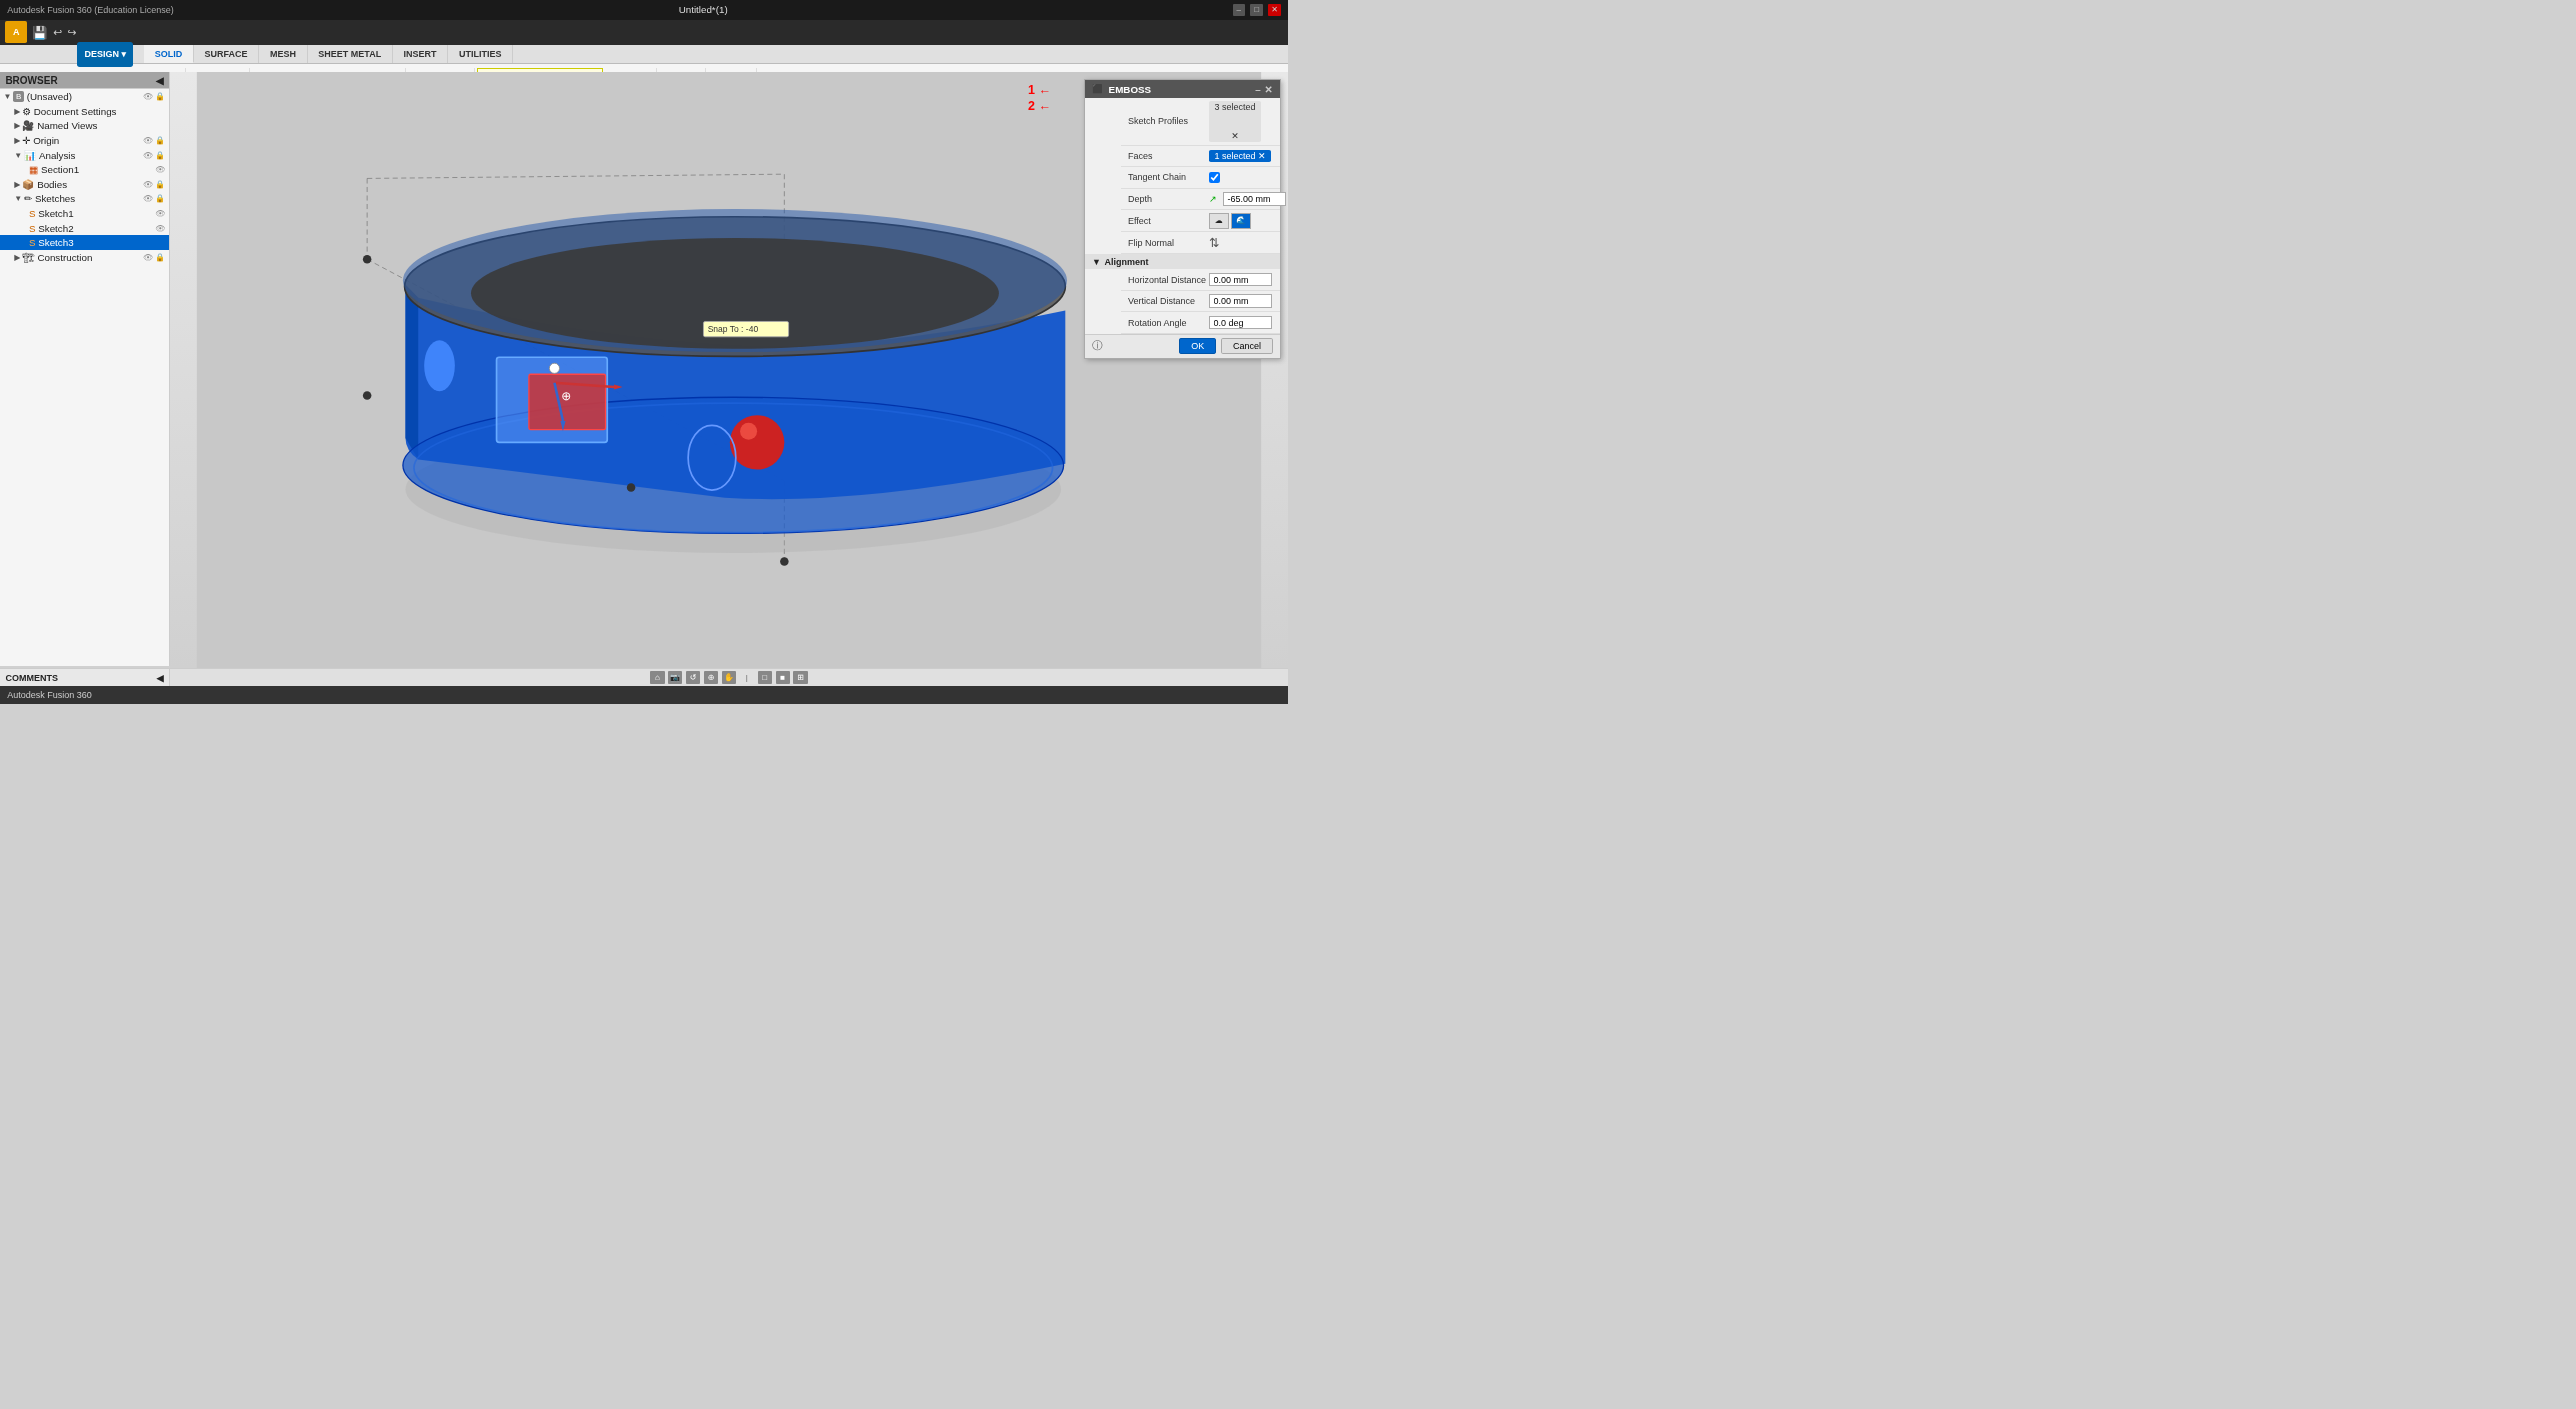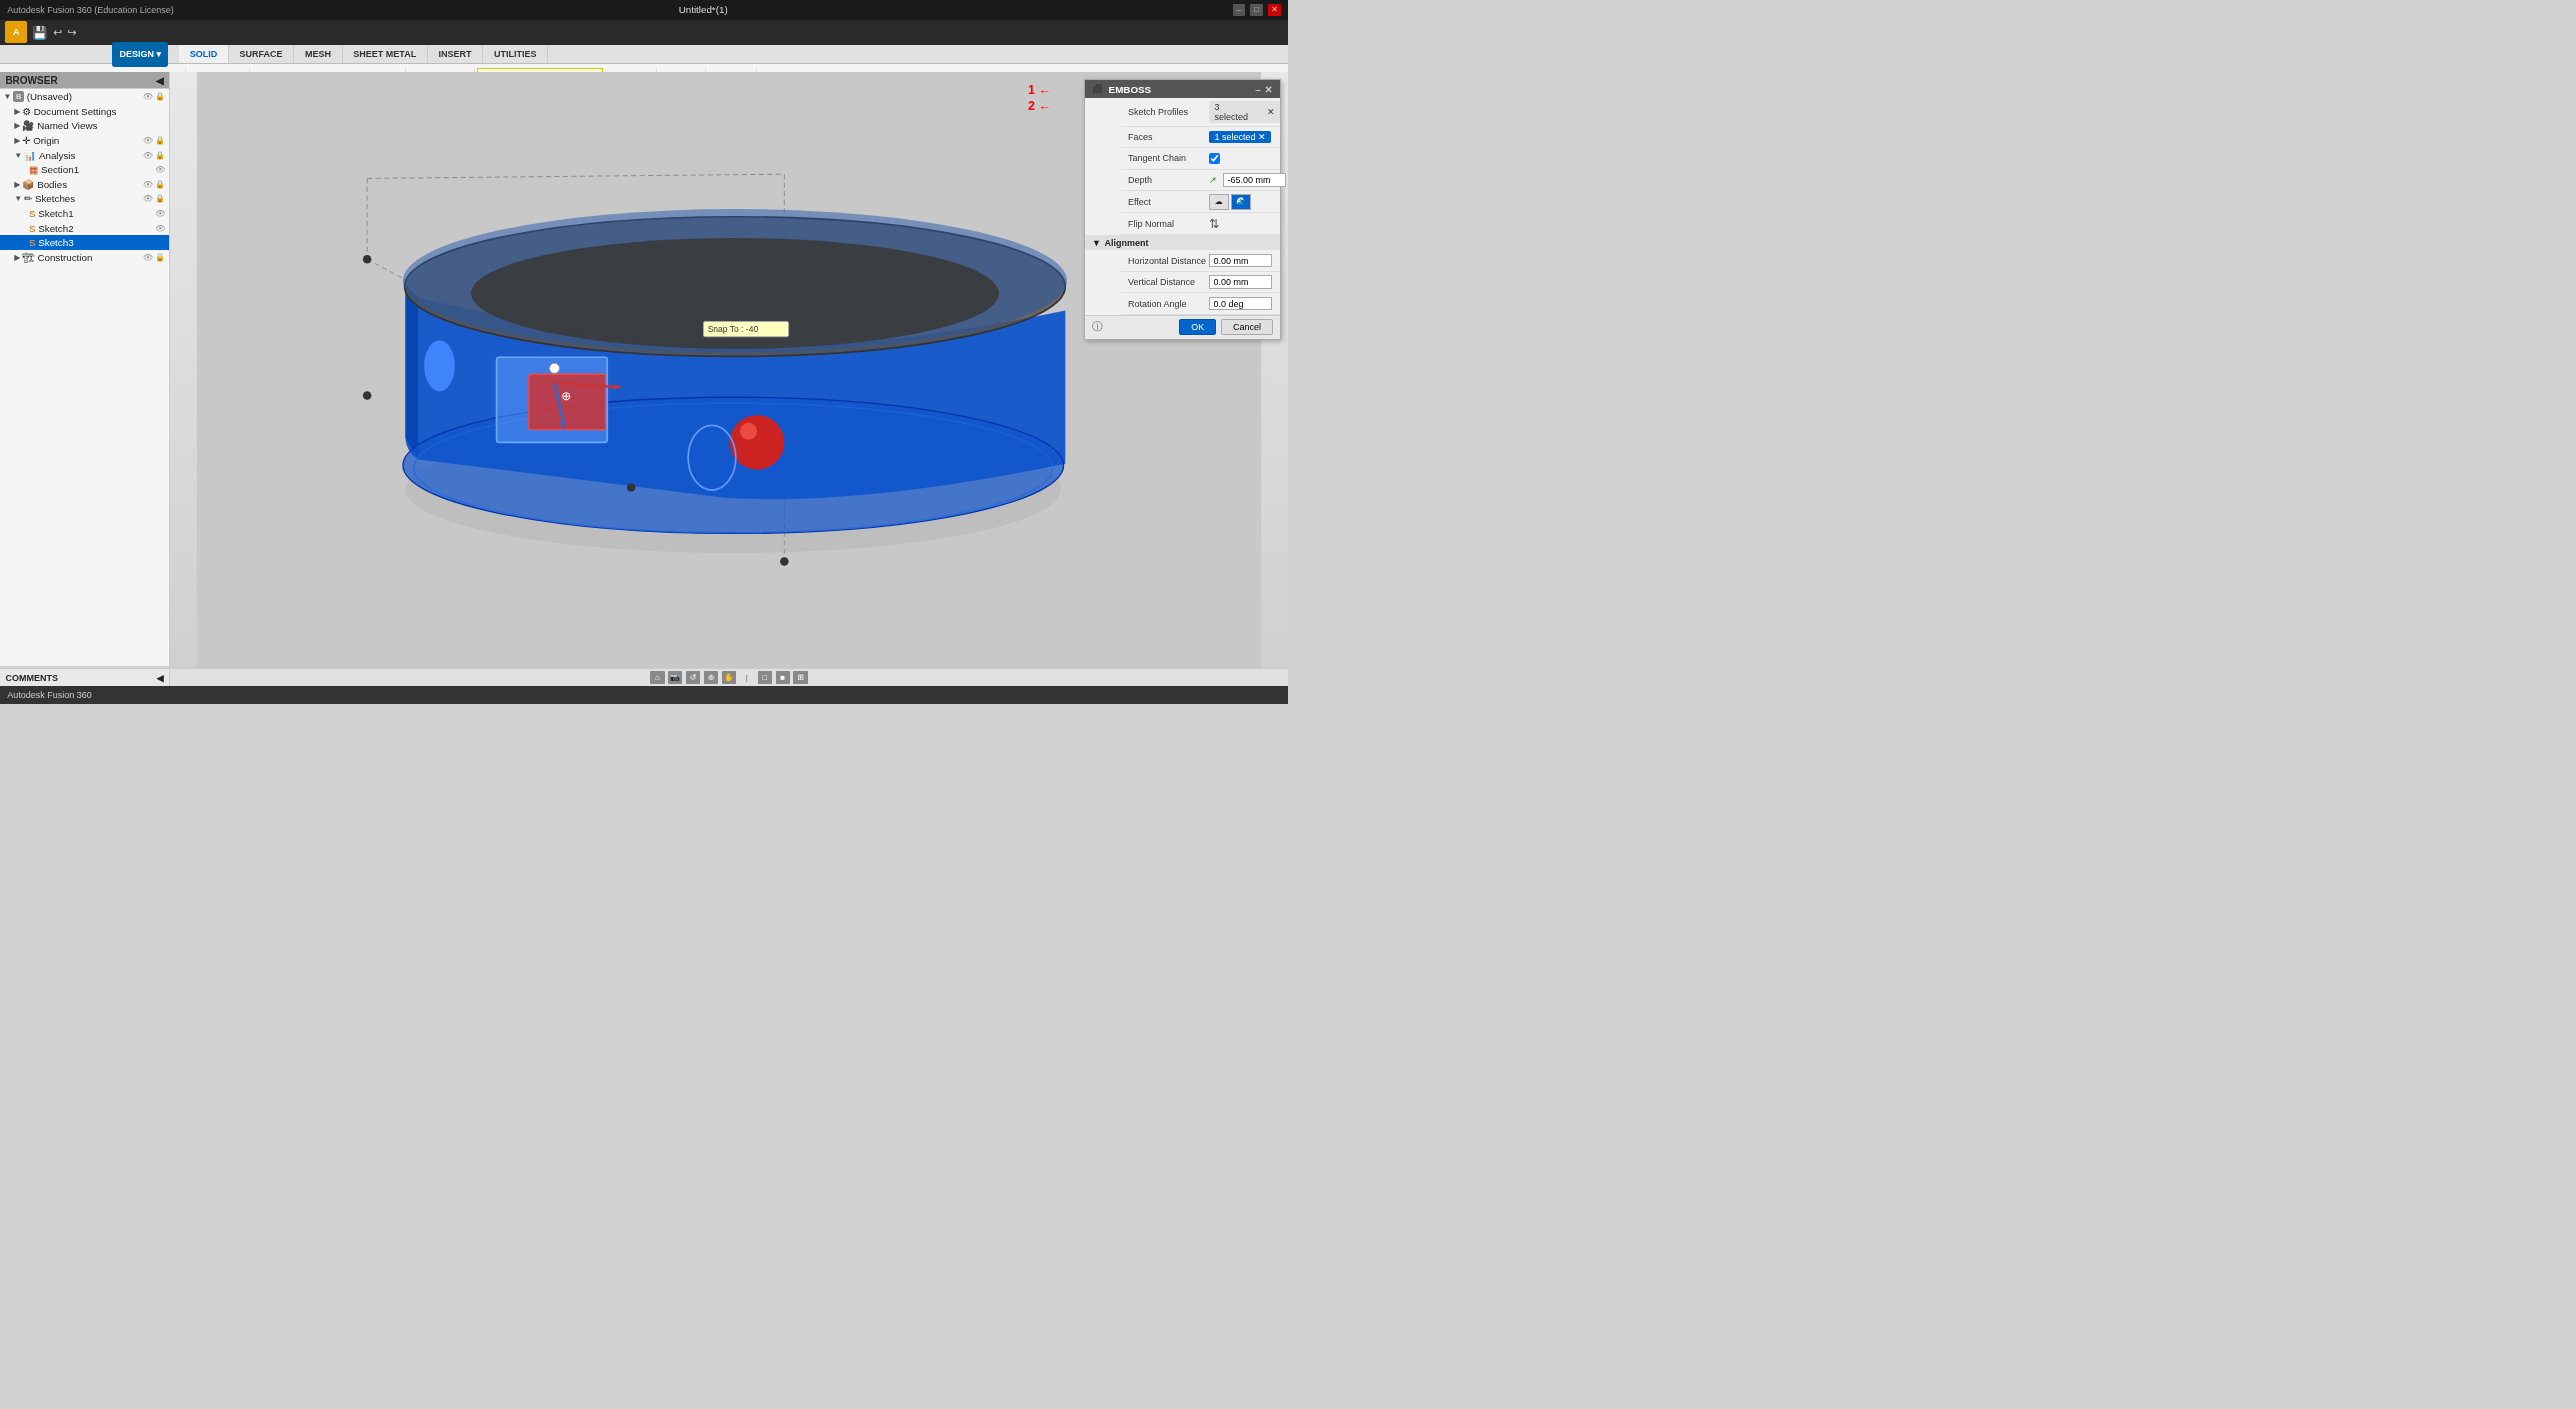--- a/index.html
+++ b/index.html
@@ -38,21 +38,21 @@
     #ribbon {
       width: 100%;
       background: #f0f0f0;
       border-bottom: 0.9px solid #bbb;
     }
     #ribbon-tabs {
       display: flex;
       background: #e0e0e0;
       height: 19.7px;
       border-bottom: 0.9px solid #bbb;
-      padding-left: 107px;
+      padding-left: 72px;
     }
     .ribbon-tab {
       padding: 0 10.7px;
       height: 100%;
       display: flex; align-items: center;
       font-size: 9px;
       font-weight: 600;
       cursor: pointer;
       border-right: 0.9px solid #ccc;
       color: #333;
@@ -204,21 +204,21 @@
       font-size: 9px;
       display: flex; align-items: center; gap: 2.7px;
     }
     .badge-x { cursor: pointer; font-size: 9px; }
     .selected-badge-gray {
       background: #e0e0e0;
       color: #333;
       padding: 0.9px 5.4px;
       border-radius: 1.8px;
       font-size: 9px;
-      display: flex; align-items: center; gap: 19px;
+      display: flex; align-items: center; gap: 19px; flex-direction: column;
     }
     .checkbox-input {
       width: 10.7px; height: 10.7px;
     }
     .depth-input {
       background: white;
       border: 0.9px solid #aaa;
       padding: 0.9px 3.6px;
       font-size: 9px;
       width: 63px;

